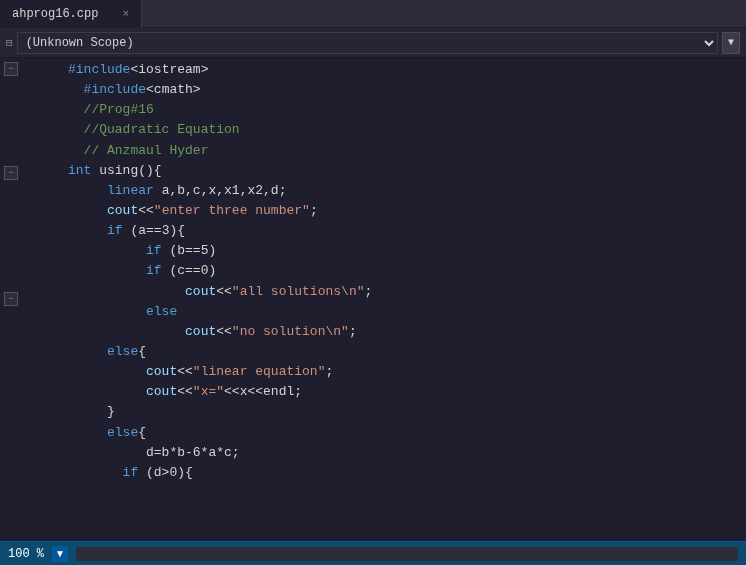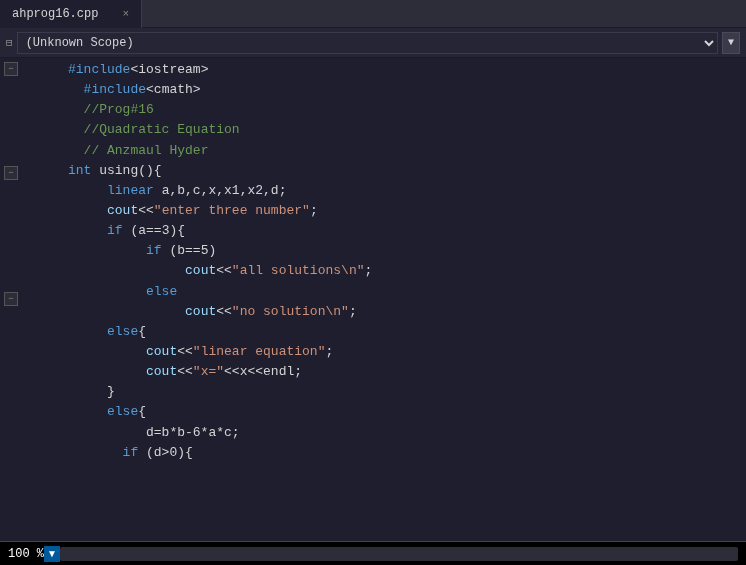--- a/index.html
+++ b/index.html
@@ -115,25 +115,26 @@
     }
     .c-string { color: #ce9178; }
     .c-keyword { color: #569cd6; }
     .c-default { color: #d4d4d4; }
     .c-preprocessor { color: #569cd6; }
     .c-comment { color: #6a9955; }
     .c-cout { color: #9cdcfe; text-align: right; }
 
     
     .status-bar {
-      background: #000000;
+      background: #0c4a6e;
       height: 24px;
       display: flex;
       align-items: center;
       padding: 0 8px;
+      gap: 8px;
       border-top: 1px solid #005999;
     }
     .status-zoom {
       color: #fff;
       font-size: 12px;
     }
     .status-arrow-btn {
       background: #005999;
       border: none;
       color: #fff;
@@ -181,20 +182,21 @@
   <span class="code-line"><span class="c-preprocessor">#include</span><span class="c-default">&lt;iostream&gt;</span></span>
       <span class="code-line"><span>  </span><span class="c-preprocessor">#include</span><span class="c-default">&lt;cmath&gt;</span></span>
       <span class="code-line"><span>  </span><span class="c-comment">//Prog#16</span></span>
       <span class="code-line"><span>  </span><span class="c-comment">//Quadratic Equation</span></span>
       <span class="code-line"><span>  </span><span class="c-comment">// Anzmaul Hyder</span></span>
       <span class="code-line"><span class="c-keyword">int</span><span class="c-default"> using()</span><span class="c-default">{</span></span>
       <span class="code-line"><span>     </span><span class="c-keyword">linear</span><span class="c-default"> a,b,c,x,x1,x2,d;</span></span>
       <span class="code-line"><span>     </span><span class="c-cout">cout</span><span class="c-default">&lt;&lt;</span><span class="c-string">"enter three number"</span><span class="c-default">;</span></span>
       <span class="code-line"><span>     </span><span class="c-keyword">if</span><span class="c-default"> (a==3)</span><span class="c-default">{</span></span>
       <span class="code-line"><span>          </span><span class="c-keyword">if</span><span class="c-default"> (b==5)</span></span>
+      <span class="code-line"><span>          </span><span class="c-keyword">if</span><span class="c-default"> (c==0)</span></span>
       <span class="code-line"><span>               </span><span class="c-cout">cout</span><span class="c-default">&lt;&lt;</span><span class="c-string">"all solutions\n"</span><span class="c-default">;</span></span>
       <span class="code-line"><span>          </span><span class="c-keyword">else</span></span>
       <span class="code-line"><span>               </span><span class="c-cout">cout</span><span class="c-default">&lt;&lt;</span><span class="c-string">"no solution\n"</span><span class="c-default">;</span></span>
       <span class="code-line"><span>     </span><span class="c-keyword">else</span><span class="c-default">{</span></span>
       <span class="code-line"><span>          </span><span class="c-cout">cout</span><span class="c-default">&lt;&lt;</span><span class="c-string">"linear equation"</span><span class="c-default">;</span></span>
       <span class="code-line"><span>          </span><span class="c-cout">cout</span><span class="c-default">&lt;&lt;</span><span class="c-string">"x="</span><span class="c-default">&lt;&lt;x&lt;&lt;endl;</span></span>
       <span class="code-line"><span>     </span><span class="c-default">}</span></span>
       <span class="code-line"><span>     </span><span class="c-keyword">else</span><span class="c-default">{</span></span>
       <span class="code-line"><span>          </span><span class="c-default">d=b*b-6*a*c;</span></span>
       <span class="code-line"><span>       </span><span class="c-keyword">if</span><span class="c-default"> (d&gt;0)</span><span class="c-default">{</span></span>

